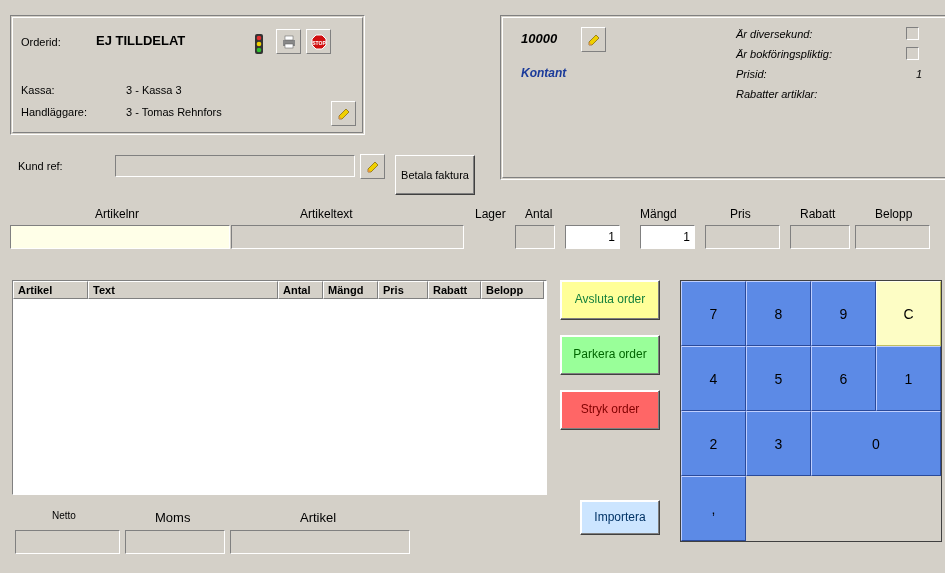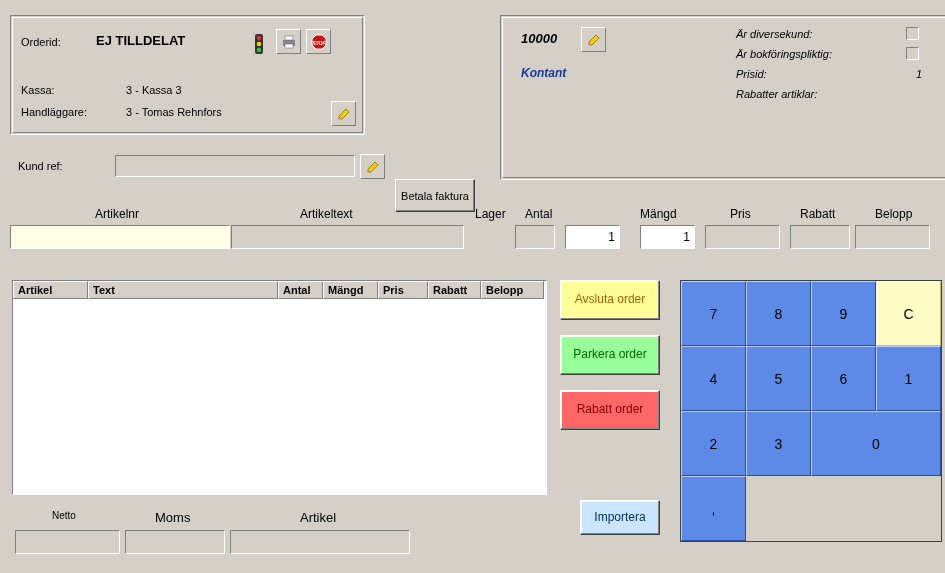--- a/index.html
+++ b/index.html
@@ -132,21 +132,21 @@
     border: 1px solid #fff;
     border-right-color: #404040;
     border-bottom-color: #404040;
     box-shadow: inset -1px -1px 0 #808080, inset 1px 1px 0 #fff;
     display: flex; align-items: center; justify-content: center;
     text-align: center;
     cursor: pointer;
     font-size: 12px;
     line-height: 1.3;
   }
-  .action-yellow { background: #ffff99; color: #a16207; }
+  .action-yellow { background: #ffff99; color: #15803d; }
   .action-green  { background: #99ff99; color: #006600; }
   .action-red    { background: #ff6666; color: #800000; }
   .action-blue   { background: #cce5ff; color: #003366; }
   .keypad {
     position: absolute;
     left: 680px; top: 280px;
     display: grid;
     grid-template-columns: 65px 65px 65px 65px;
     grid-template-rows: 65px 65px 65px 65px;
     border: 1px solid #404040;
@@ -210,21 +210,21 @@
 <span class="lbl" style="left:18px; top:160px;">Kund ref:</span>
 <div class="sunken" style="left:115px; top:155px; width:240px; height:22px;">
   <input class="text-input" style="position: absolute; inset: 1px; border: none; background: rgb(212, 208, 200);" value="">
 </div>
 <div class="icon-btn" style="left:360px; top:154px;">
   <svg width="14" height="14" viewBox="0 0 14 14">
       <polygon points="2,12 2,9 9,2 12,5 5,12" fill="#f0d000" stroke="#806000" stroke-width="0.7"></polygon>
       <polygon points="2,12 2,9 5,12" fill="#e09040"></polygon>
     </svg>
 </div>
-<div class="btn" style="left:395px; top:155px; width:80px; height:33px;margin-top:24px;">
+<div class="btn" style="left:395px; top:155px; width:80px; height:40px;">
   <span>Betala faktura</span>
 </div>
 
 <div class="panel" style="left:500px; top:15px; width:485px; height:165px;font-style:italic;">
   <div class="panel-inner"></div>
   <span class="lbl lbl-blue" style="left:20px; top:15px;">10000</span>
   <div class="icon-btn" style="left:80px; top:11px;">
     <svg width="14" height="14" viewBox="0 0 14 14">
         <polygon points="2,12 2,9 9,2 12,5 5,12" fill="#f0d000" stroke="#806000" stroke-width="0.7"></polygon>
         <polygon points="2,12 2,9 5,12" fill="#e09040"></polygon>
@@ -297,21 +297,21 @@
 <div class="sunken" style="left:125px; top:530px; width:100px; height:24px;"></div>
 <div class="sunken" style="left:230px; top:530px; width:180px; height:24px;"></div>
 
 <div class="action-btn action-yellow" style="left:560px; top:280px;">
   <span style="white-space:pre-line;">Avsluta order</span>
 </div>
 <div class="action-btn action-green" style="left:560px; top:335px;">
   <span style="white-space:pre-line;">Parkera order</span>
 </div>
 <div class="action-btn action-red" style="left:560px; top:390px;">
-  <span>Rabatt order</span>
+  <span>Stryk order</span>
 </div>
 <div class="action-btn action-blue" style="left:580px; top:500px; width:80px; height:35px;">
   <span>Importera</span>
 </div>
 
 <div class="keypad">
   <div>7</div>
   <div>8</div>
   <div>9</div>
   <div class="kp-yellow">C</div>

